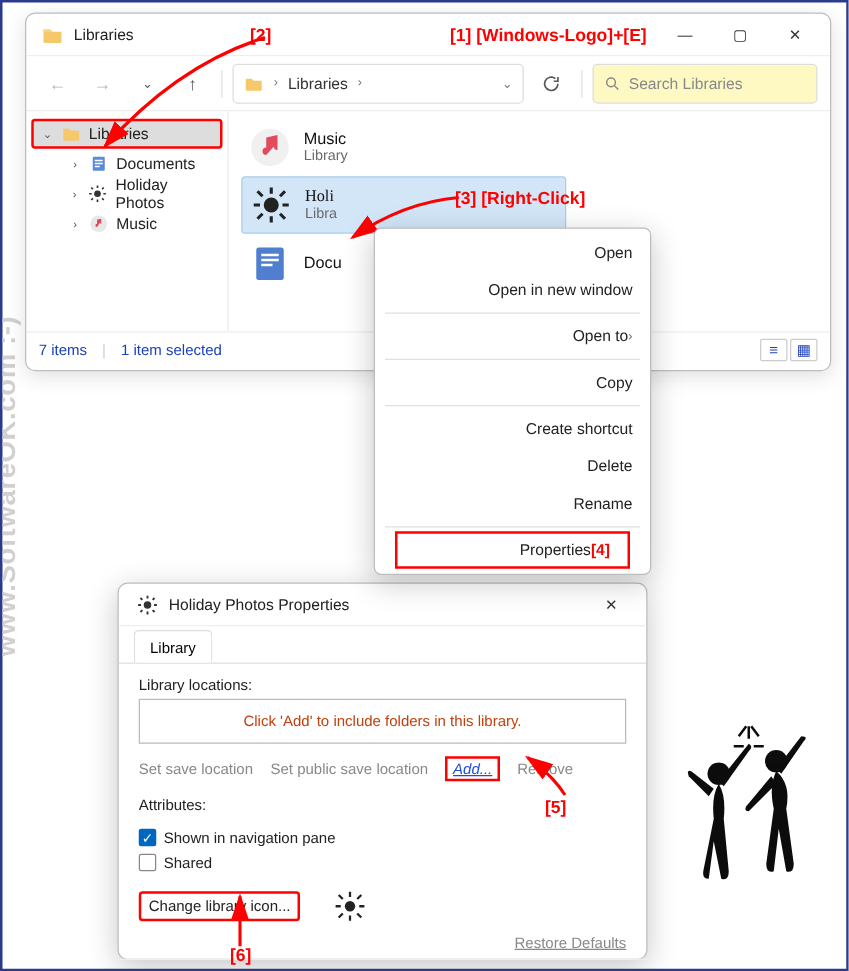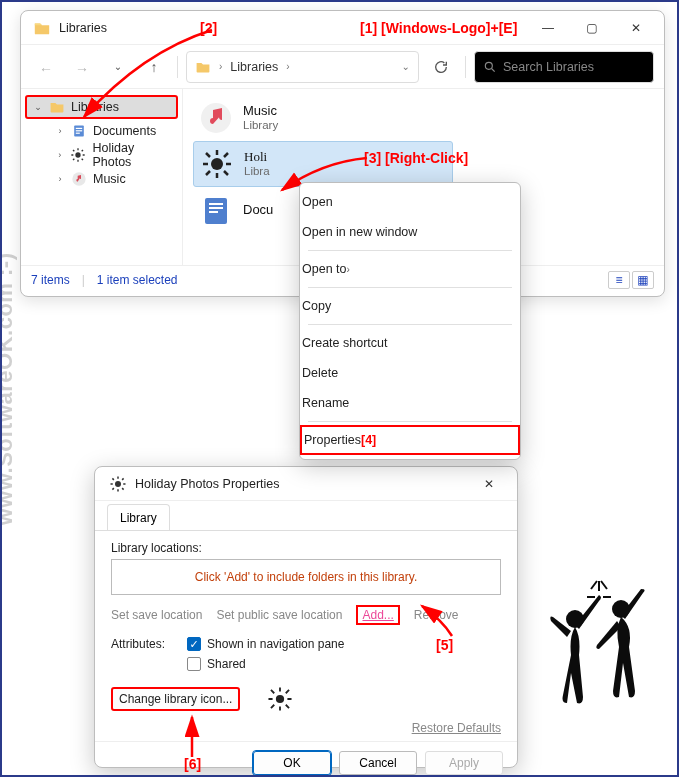--- a/index.html
+++ b/index.html
@@ -30,57 +30,57 @@
   .titlebar .title{font-size:12.5px;color:var(--text);}
   .winctrls{margin-left:auto;display:flex;}
   .winbtn{width:44px;height:30px;display:flex;align-items:center;justify-content:center;font-size:12px;color:#333;}
   .navbar{height:44px;display:flex;align-items:center;gap:6px;padding:0 10px;border-bottom:1px solid #eee;}
   .navarrow{width:30px;height:30px;display:flex;align-items:center;justify-content:center;color:#555;border-radius:4px;font-size:14px;}
   .navarrow.disabled{color:#b5b5b5;}
   .sep-v{width:1px;height:22px;background:var(--divider);margin:0 2px;}
   .crumbs{flex:1;height:32px;border:1px solid #ddd;border-radius:4px;display:flex;align-items:center;padding:0 8px;gap:8px;font-size:12.5px;color:#333;background:#fff;}
   .crumbs .chev{color:#777;font-size:10px;}
   .refresh{width:32px;height:32px;display:flex;align-items:center;justify-content:center;color:#555;}
-  .search{width:180px;height:32px;border:1px solid #ddd;border-radius:4px;display:flex;align-items:center;padding:0 8px;gap:6px;color:#888;background:#000000;}
+  .search{width:180px;height:32px;border:1px solid #ddd;border-radius:4px;display:flex;align-items:center;padding:0 8px;gap:6px;color:#888;background:#fef9c3;}
   .search .sicon{font-size:13px;color:#888;}
   .search .stext{font-size:12.5px;}
   .body{display:flex;height:176px;}
   .tree{width:162px;border-right:1px solid #eee;padding:6px 4px;font-size:12.5px;}
   .tree .node{display:flex;align-items:center;gap:6px;height:24px;padding:0 6px;border-radius:3px;}
   .tree .node.root{background:#ddd;border:2px solid var(--red);}
   .tree .twisty{width:10px;text-align:center;color:#555;font-size:9px;}
   .tree .lbl{color:#222;}
   .content{flex:1;padding:6px 10px;}
   .item{display:flex;align-items:center;gap:10px;height:46px;padding:0 6px;border-radius:3px;}
   .item.selected{background:var(--sel-blue);border:1px solid #a8cdeb;}
   .item .big-ic{width:34px;height:34px;display:flex;align-items:center;justify-content:center;}
   .item .texts .name{font-size:13px;color:#111;line-height:1.2;}
   .item .texts .sub{font-size:11.5px;color:var(--muted);line-height:1.2;}
   .status{height:28px;border-top:1px solid #eee;display:flex;align-items:center;padding:0 10px;gap:12px;font-size:12px;color:var(--link);}
   .status .viewbtns{margin-left:auto;display:flex;gap:2px;}
   .status .vbtn{width:22px;height:18px;border:1px solid #ccc;border-radius:2px;display:flex;align-items:center;justify-content:center;}
   
   .ctxmenu{position:absolute;left:297px;top:180px;width:222px;background:#fff;border:1px solid var(--win-border);border-radius:6px;box-shadow:0 6px 24px rgba(0,0,0,.22);padding:4px 0;z-index:10;}
-  .ctxmenu .mi{height:30px;display:flex;align-items:center;padding:0 2px;font-size:12.5px;color:#222;white-space:nowrap;justify-content:flex-start;}
+  .ctxmenu .mi{height:30px;display:flex;align-items:center;padding:0 14px;font-size:12.5px;color:#222;white-space:nowrap;justify-content:flex-end;}
   .ctxmenu .mi .chev{color:#666;font-size:10px;}
   .ctxmenu hr{border:none;border-top:1px solid var(--divider);margin:3px 8px;}
-  .ctxmenu .highlight{border:2px solid var(--red);margin:0 0;}
+  .ctxmenu .highlight{border:2px solid var(--red);margin:0 16px;}
   
   .props{position:absolute;left:92px;top:464px;width:424px;height:302px;background:#fff;border:1px solid var(--win-border);border-radius:8px;box-shadow:0 6px 24px rgba(0,0,0,.22);}
   .props .titlebar{border-bottom:1px solid #eee;}
   .tabs{height:30px;display:flex;align-items:flex-end;padding:0 12px;border-bottom:1px solid #ddd;}
   .tab{height:26px;padding:0 12px;font-size:12px;border:1px solid #ddd;border-bottom:none;border-radius:4px 4px 0 0;background:#fff;display:flex;align-items:center;}
   .props .panel{padding:10px 16px 6px 16px;font-size:12px;color:#222;}
   .panel .label{margin-bottom:4px;}
   .listbox{height:36px;border:1px solid #bbb;display:flex;align-items:center;justify-content:center;color:#c2410c;}
   .rowbtns{display:flex;gap:14px;margin-top:10px;align-items:center;}
   .linkbtn{color:#888;font-size:12px;text-decoration:underline dotted transparent;}
-  .linkbtn.active{color:#ec4899;text-decoration:underline;}
+  .linkbtn.active{color:#1d4ed8;text-decoration:underline;font-style:italic;}
   .linkbtn.boxed{border:2px solid var(--red);padding:1px 4px;}
-  .attrs{display:flex;gap:22px;margin-top:12px;align-items:flex-start;}
+  .attrs{display:flex;gap:12px;margin-top:12px;align-items:flex-start;flex-direction:column;}
   .chk{display:flex;align-items:center;gap:6px;font-size:12px;}
   .chkbox{width:14px;height:14px;border:1px solid #888;border-radius:2px;display:flex;align-items:center;justify-content:center;font-size:11px;color:#fff;}
   .chkbox.checked{background:var(--blue);border-color:var(--blue);}
   .changeicon{margin-top:14px;display:flex;align-items:center;gap:26px;}
   .changeicon .btn{border:2px solid var(--red);padding:2px 6px;font-size:12px;}
   .restore{text-align:right;margin-top:8px;}
   .restore span{font-size:12px;color:#888;text-decoration:underline;}
   .dlgbtns{border-top:1px solid #eee;height:42px;display:flex;align-items:center;justify-content:flex-end;gap:8px;padding:0 14px;}
   .btn{height:24px;min-width:78px;border:1px solid #bbb;border-radius:3px;background:#fdfdfd;font-size:12px;display:flex;align-items:center;justify-content:center;padding:0 10px;}
   .btn.primary{border-color:var(--blue);outline:1px solid var(--blue);}

